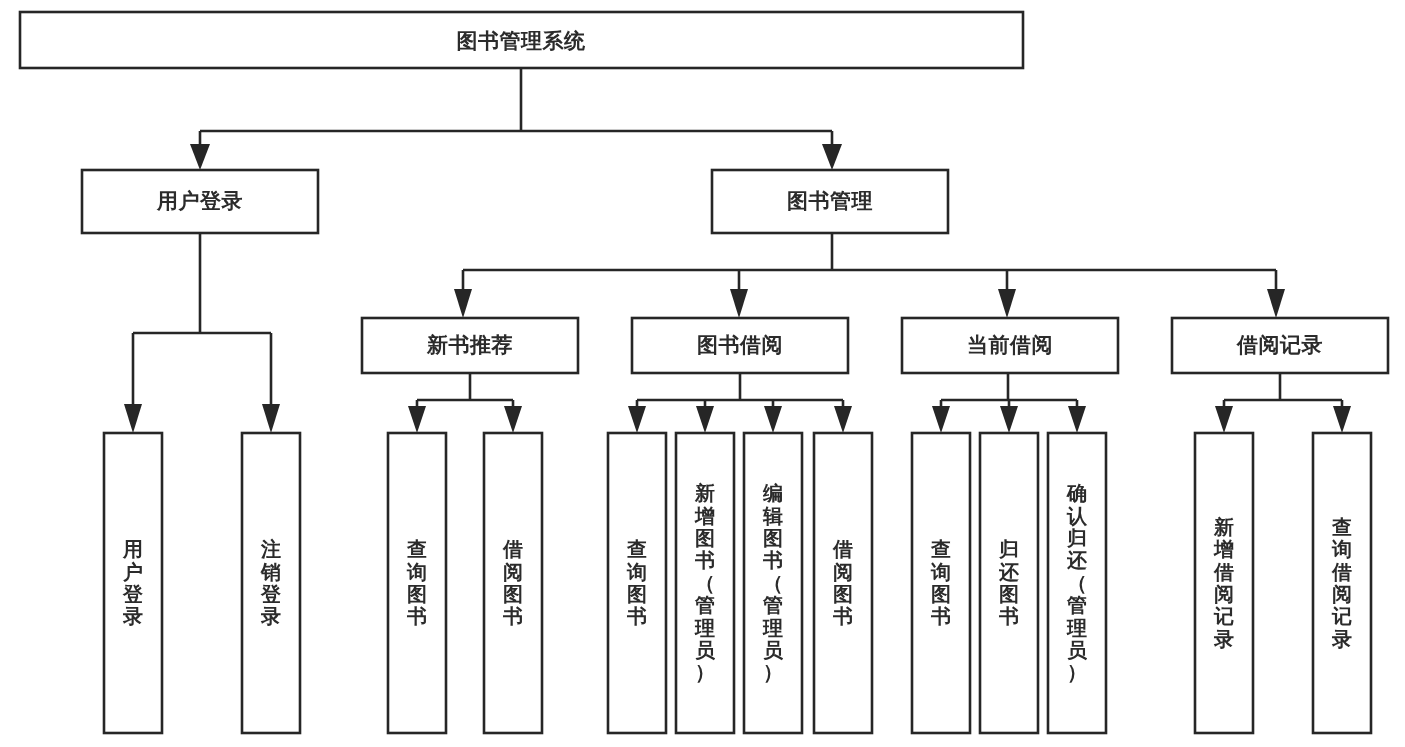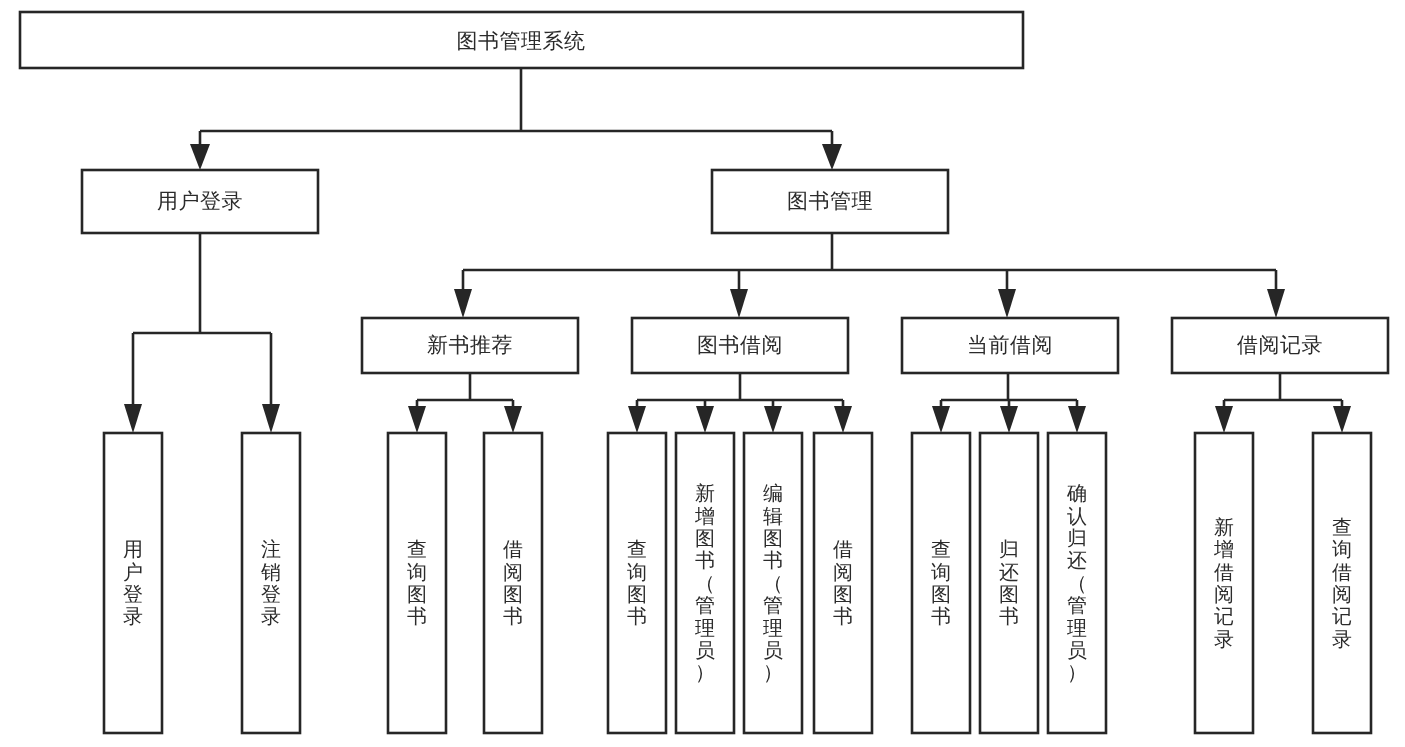--- a/index.html
+++ b/index.html
@@ -11,20 +11,21 @@
     width: 1405px;
     height: 747px;
     overflow: hidden;
     font-family: "DejaVu Sans", "Liberation Sans", sans-serif;
   }
   #diagram-root {
     position: relative;
     width: 1405px;
     height: 631px;
     background: #ffffff;
+    font-weight: bold;
   }
   svg#flow-svg {
     position: absolute;
     left: 0;
     top: 0;
     width: 1405px;
     height: 747px;
     display: block;
   }
   .node-box {

